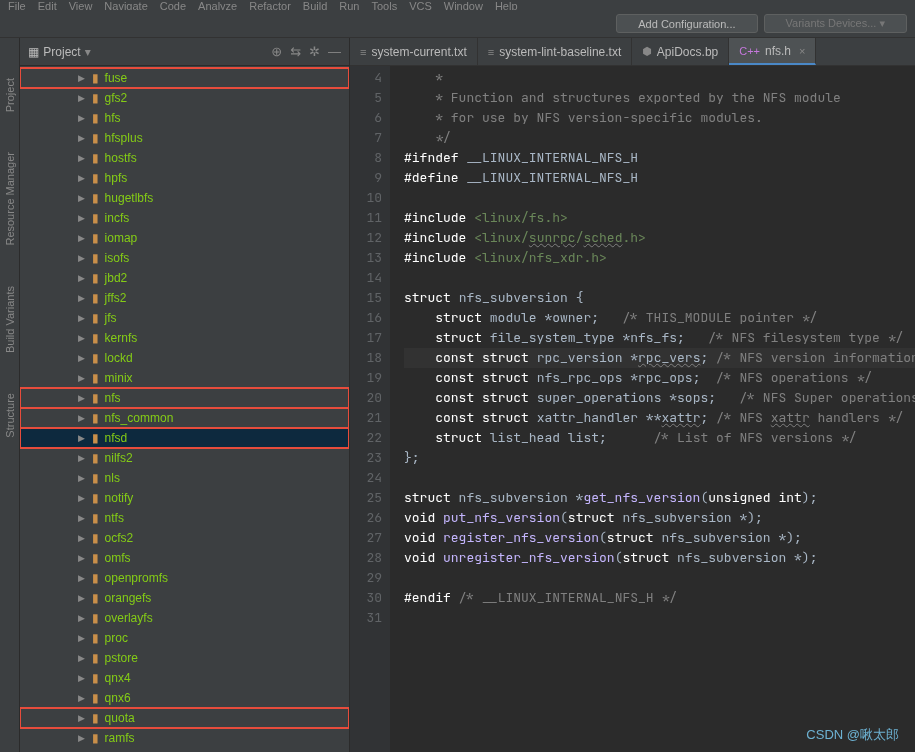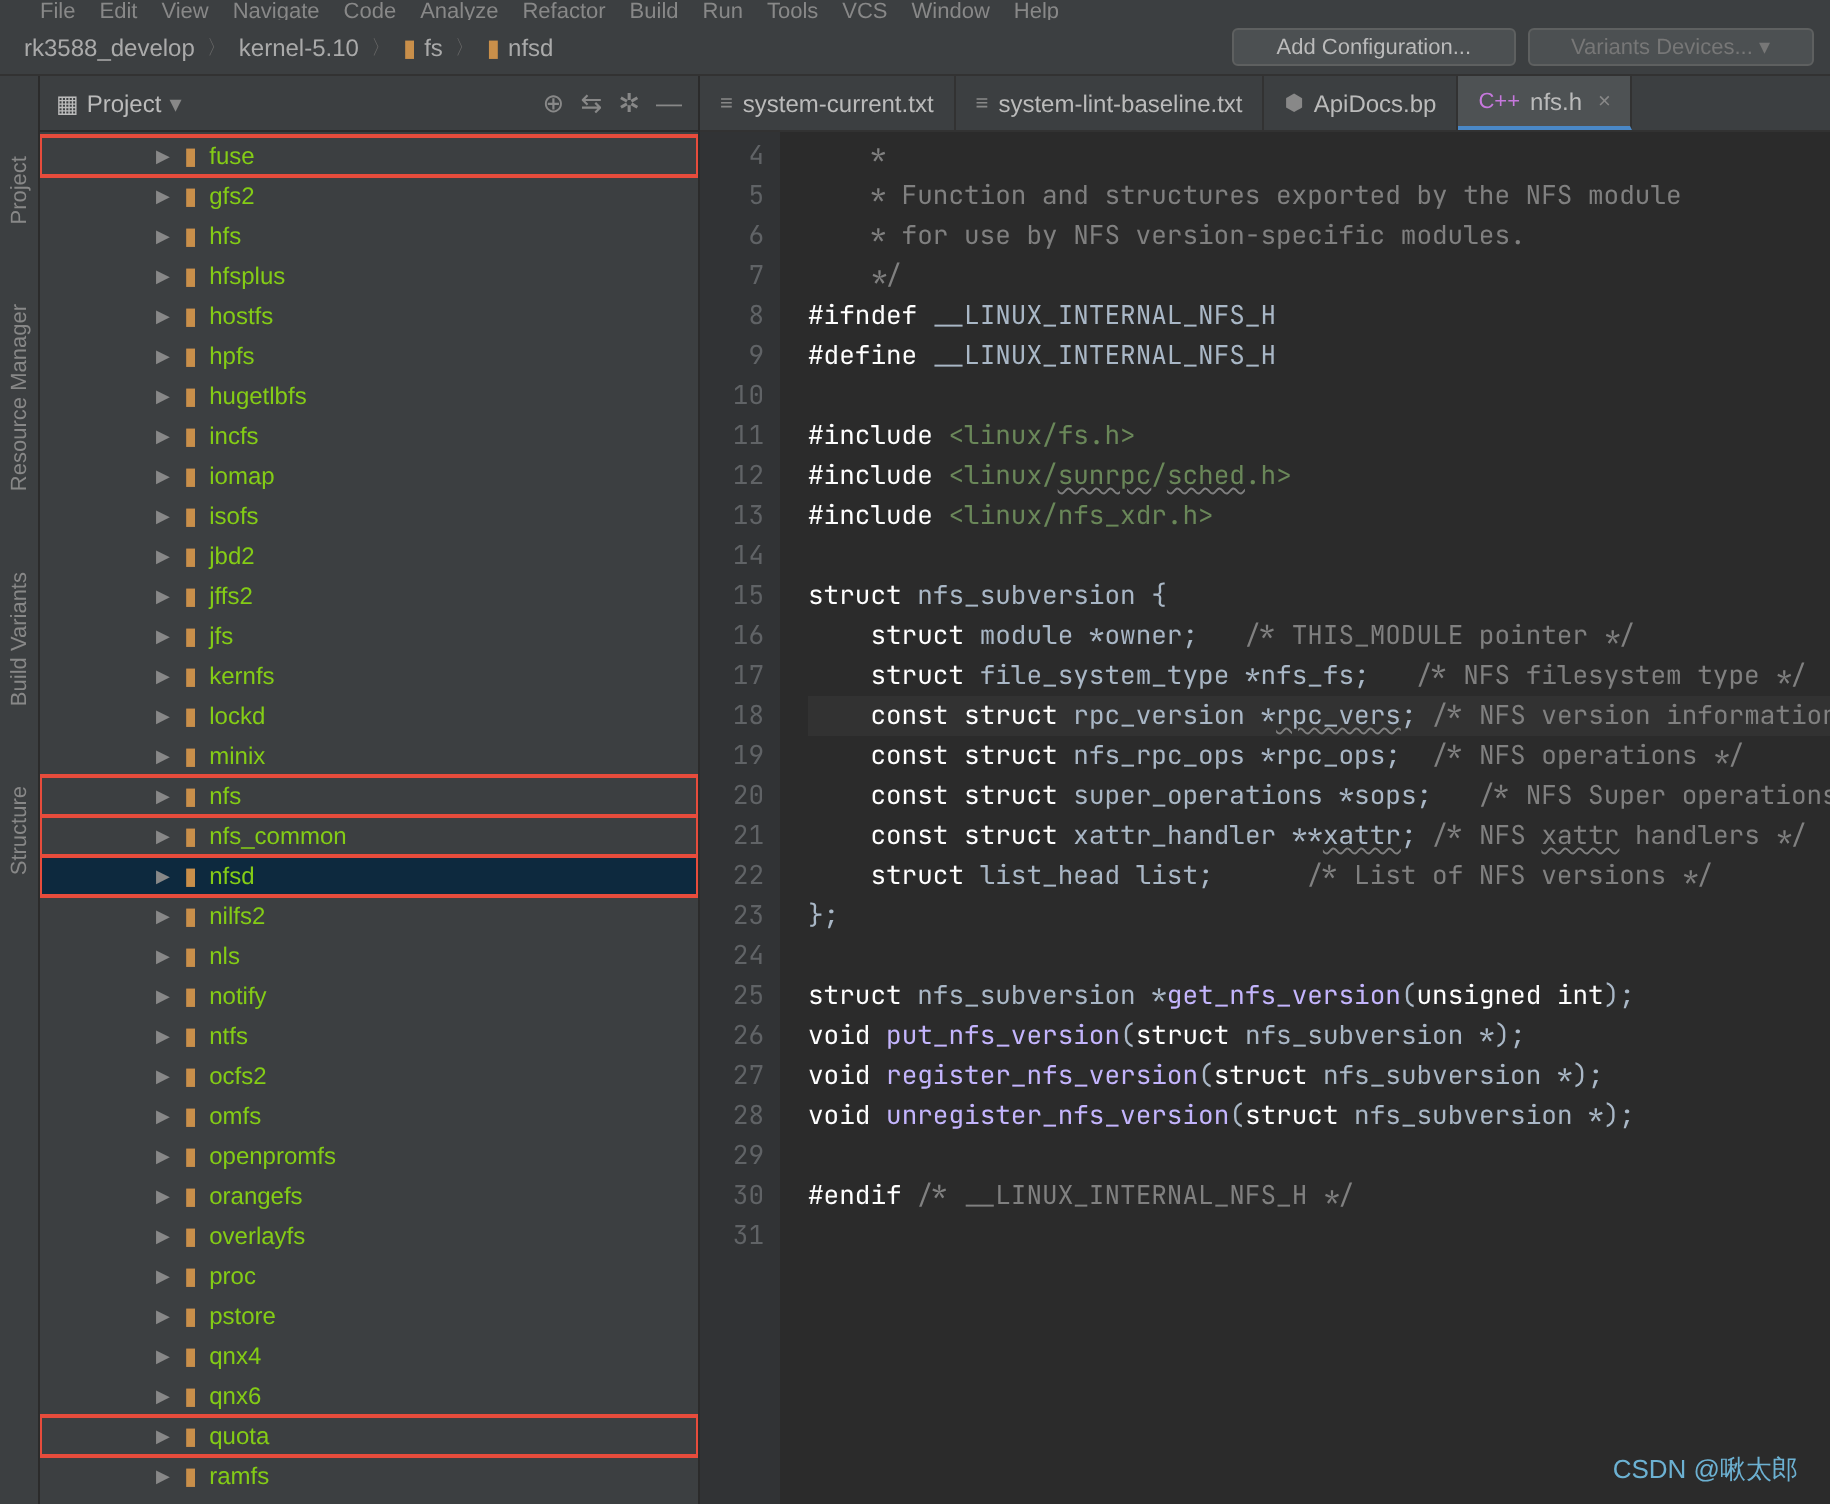--- a/index.html
+++ b/index.html
@@ -1,17 +1,17 @@
 <!DOCTYPE html>
 <html><head>
 <meta charset="utf-8">
 <style>
 * { margin: 0; padding: 0; box-sizing: border-box; }
 body { font-family: "Segoe UI", sans-serif; font-size: 12px; background: #3c3f41; color: #bbbbbb; width: 915px; height: 752px; overflow: hidden; position: relative; }
-.menubar { height: 10px; background: #3c3f41; color: #888; font-size: 11px; padding: 0 20px; display: flex; gap: 12px; align-items: start; overflow: hidden; }
+.menubar { height: 10px; background: #3c3f41; color: #888; font-size: 11px; padding: 0 8px; display: flex; gap: 12px; align-items: start; overflow: hidden; }
 .nav-bar { height: 28px; background: #3c3f41; display: flex; align-items: center; padding: 0 8px; border-bottom: 1px solid #323232; }
 .breadcrumb { display: flex; align-items: center; gap: 2px; font-size: 12px; }
 .bc-item { color: #aaa; padding: 2px 4px; }
 .bc-sep { color: #666; font-size: 10px; }
 .folder-ic { color: #c98f4a; margin-right: 4px; }
 .nav-right { margin-left: auto; display: flex; gap: 6px; }
 .btn-outline { background: #4c5052; border: 1px solid #5e6060; color: #bbb; padding: 2px 21px; font-size: 11px; border-radius: 3px; }
 .btn-outline.disabled { color: #777; }
 .main-area { display: flex; height: calc(100% - 38px); position: relative; }
 .left-rail { width: 20px; background: #3c3f41; border-right: 1px solid #2b2b2b; display: flex; flex-direction: column; align-items: center; padding-top: 40px; gap: 40px; color: #888; }
@@ -62,29 +62,20 @@
     <span>Refactor</span>
     <span>Build</span>
     <span>Run</span>
     <span>Tools</span>
     <span>VCS</span>
     <span>Window</span>
     <span>Help</span>
   </div>
 
 <div class="nav-bar">
-  <div class="breadcrumb" id="breadcrumb">
-      <span class="bc-item">rk3588_develop</span>
-      <span class="bc-sep">〉</span>
-      <span class="bc-item">kernel-5.10</span>
-      <span class="bc-sep">〉</span>
-      <span class="bc-item"><span class="folder-ic">▮</span>fs</span>
-      <span class="bc-sep">〉</span>
-      <span class="bc-item"><span class="folder-ic">▮</span>nfsd</span>
-    </div>
   <div class="nav-right">
     <button class="btn-outline">Add Configuration...</button>
     <button class="btn-outline disabled"><span>Variants Devices...</span> <span>▾</span></button>
   </div>
 </div>
 
 <div class="main-area">
   <div class="left-rail">
     <span class="rail-text">Project</span>
     <span class="rail-text">Resource Manager</span>

